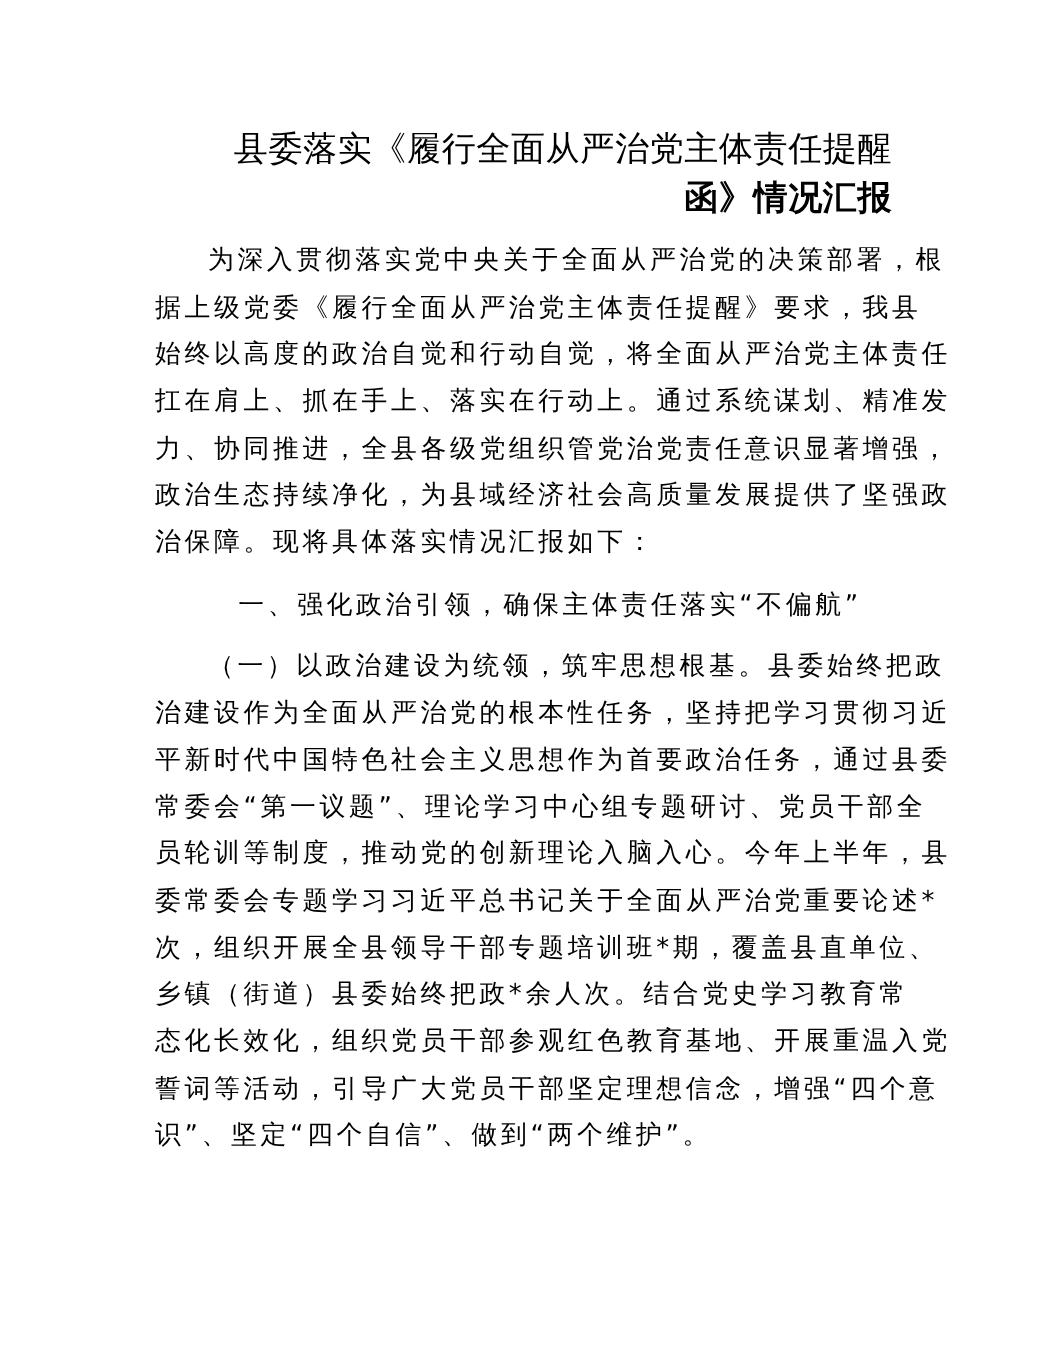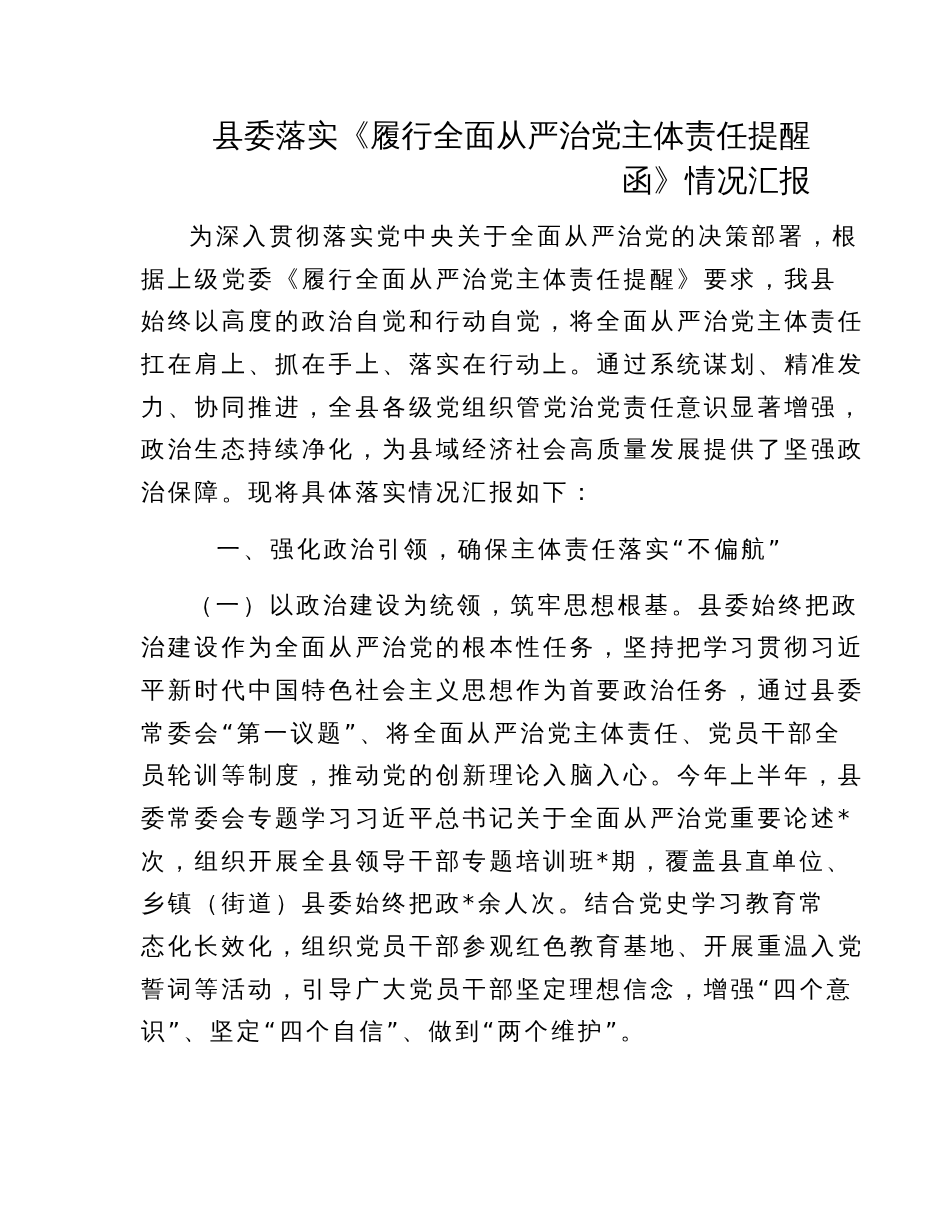--- a/index.html
+++ b/index.html
@@ -24,21 +24,21 @@
     .title {
       position: absolute;
       left: 0;
       width: 670px;
       text-align: right;
       font-size: 31px;
       line-height: 44px;
       letter-spacing: 0.5px;
     }
     .title-line-1 { top: 113px; }
-    .title-line-2 { top: 158px; }
+    .title-line-2 { top: 158px; font-weight: bold; }
     .line {
       position: absolute;
       left: 0;
       width: 670px;
       font-size: 23.5px;
       line-height: 30px;
       white-space: nowrap;
       letter-spacing: 3.3px;
     }
     .indent { padding-left: 48px; box-sizing: border-box; text-align: center; }
@@ -56,21 +56,21 @@
   <div class="line" style="top:349px">扛在肩上、抓在手上、落实在行动上。通过系统谋划、精准发</div>
   <div class="line" style="top:392px">力、协同推进，全县各级党组织管党治党责任意识显著增强，</div>
   <div class="line" style="top:434px">政治生态持续净化，为县域经济社会高质量发展提供了坚强政</div>
   <div class="line" style="top:477px">治保障。现将具体落实情况汇报如下：</div>
 
   <div class="line indent" style="top:534px">一、强化政治引领，确保主体责任落实“不偏航”</div>
 
   <div class="line indent" style="top:590px">（一）以政治建设为统领，筑牢思想根基。县委始终把政</div>
   <div class="line" style="top:632px">治建设作为全面从严治党的根本性任务，坚持把学习贯彻习近</div>
   <div class="line" style="top:675px">平新时代中国特色社会主义思想作为首要政治任务，通过县委</div>
-  <div class="line" style="top:718px">常委会“第一议题”、将全面从严治党主体责任、党员干部全</div>
+  <div class="line" style="top:718px">常委会“第一议题”、理论学习中心组专题研讨、党员干部全</div>
   <div class="line" style="top:760px">员轮训等制度，推动党的创新理论入脑入心。今年上半年，县</div>
   <div class="line" style="top:803px">委常委会专题学习习近平总书记关于全面从严治党重要论述*</div>
   <div class="line" style="top:846px">次，组织开展全县领导干部专题培训班*期，覆盖县直单位、</div>
   <div class="line" style="top:888px">乡镇（街道）县委始终把政*余人次。结合党史学习教育常</div>
   <div class="line" style="top:931px">态化长效化，组织党员干部参观红色教育基地、开展重温入党</div>
   <div class="line" style="top:974px">誓词等活动，引导广大党员干部坚定理想信念，增强“四个意</div>
   <div class="line" style="top:1016px">识”、坚定“四个自信”、做到“两个维护”。</div>
 </div>
 
 </body></html>

